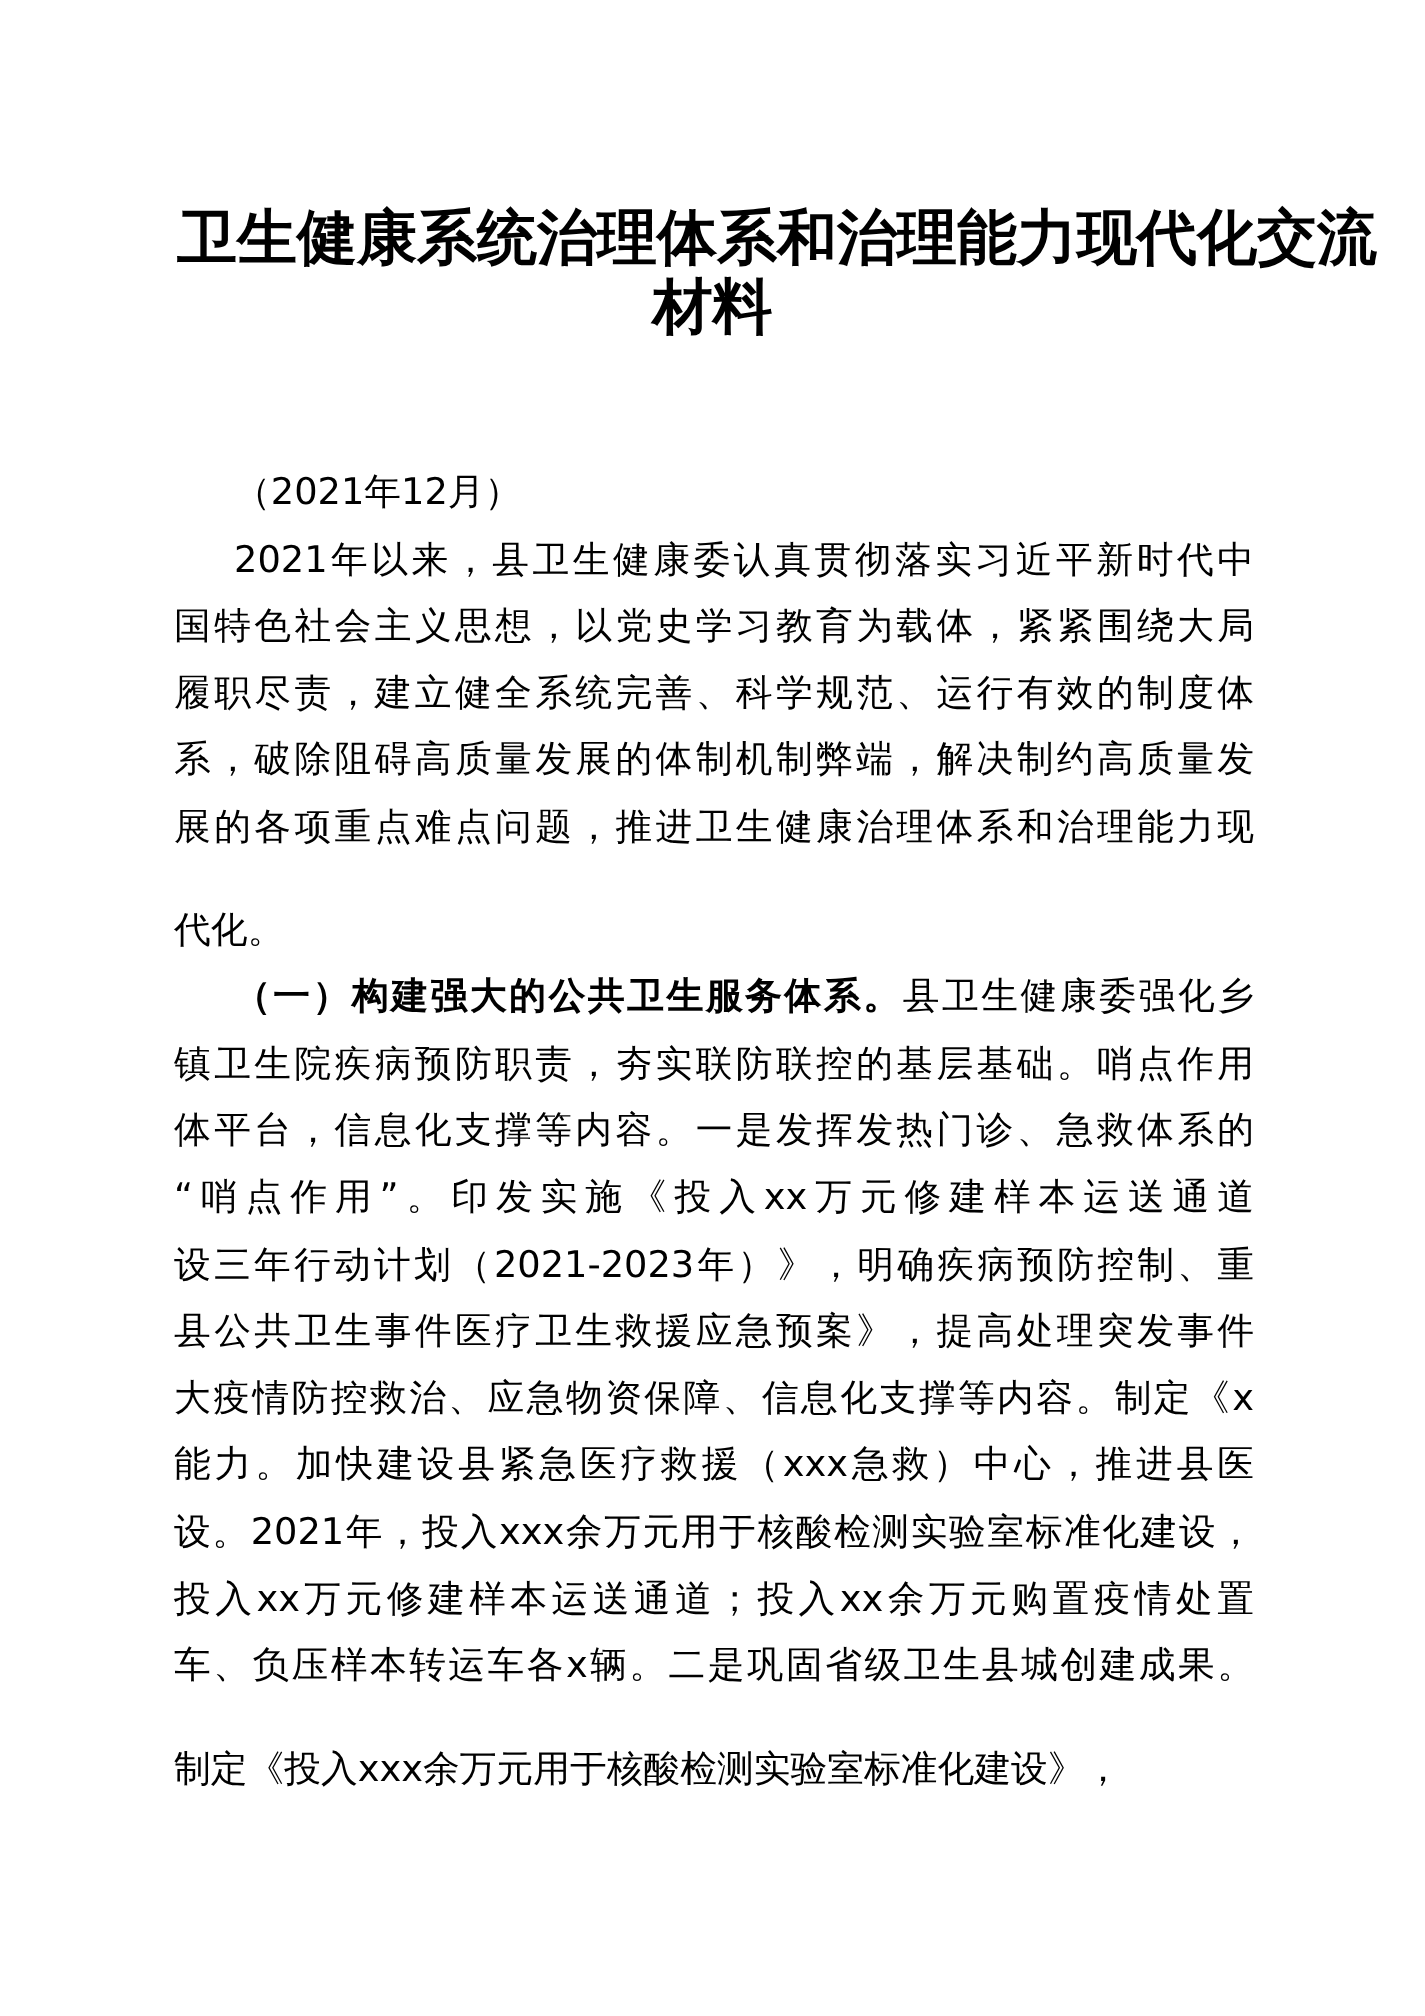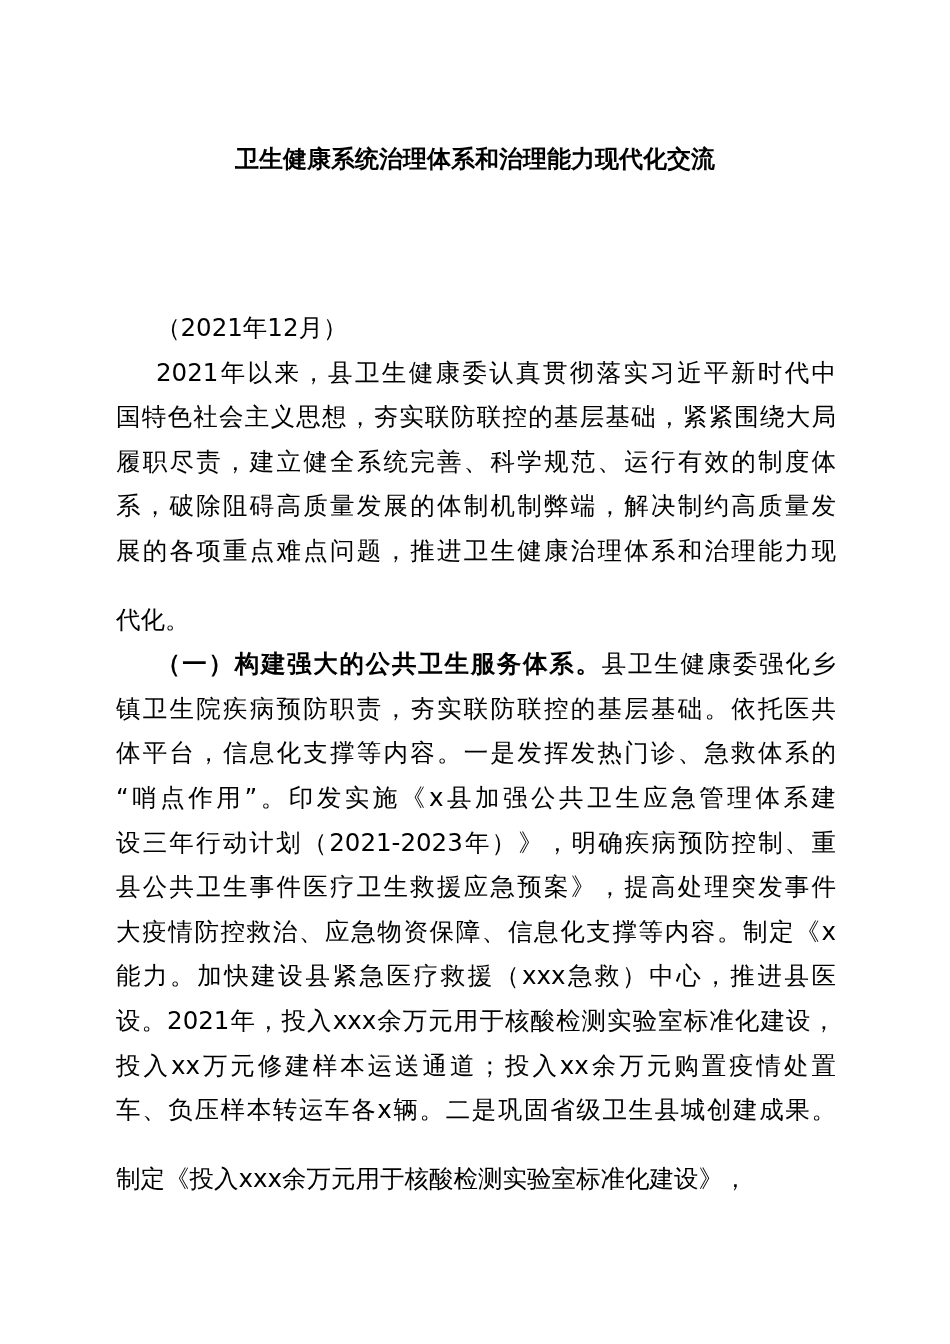--- a/index.html
+++ b/index.html
@@ -24,21 +24,21 @@
       background: #ffffff;
     }
     .title {
       position: absolute;
       left: 118px;
       top: 136px;
       width: 714px;
       text-align: center;
       font-family: "DejaVu Serif", "Liberation Serif", serif;
       font-weight: bold;
-      font-size: 24px;
+      font-size: 40px;
       line-height: 46px;
       letter-spacing: 0px;
     }
     .title-line {
       display: block;
       white-space: nowrap;
     }
     .body {
       position: absolute;
       left: 116px;
@@ -67,39 +67,40 @@
       font-weight: bold;
     }
   </style>
 </head>
 <body>
 
 <div class="page">
 
   <div class="title">
     <span class="title-line">卫生健康系统治理体系和治理能力现代化交流</span>
+    <span class="title-line">材料</span>
   </div>
 
   <div class="body">
     <span class="line last indent">（2021年12月）</span>
 
     <div>
       <span class="line indent">2021年以来，县卫生健康委认真贯彻落实习近平新时代中</span>
-      <span class="line">国特色社会主义思想，夯实联防联控的基层基础，紧紧围绕大局</span>
+      <span class="line">国特色社会主义思想，以党史学习教育为载体，紧紧围绕大局</span>
       <span class="line">履职尽责，建立健全系统完善、科学规范、运行有效的制度体</span>
       <span class="line">系，破除阻碍高质量发展的体制机制弊端，解决制约高质量发</span>
       <span class="line">展的各项重点难点问题，推进卫生健康治理体系和治理能力现</span>
       <span class="line last">代化。</span>
     </div>
 
     <div>
       <span class="line indent"><span class="bold-run">（一）构建强大的公共卫生服务体系。</span><span>县卫生健康委强化乡</span></span>
-      <span class="line">镇卫生院疾病预防职责，夯实联防联控的基层基础。依托医共</span>
+      <span class="line">镇卫生院疾病预防职责，夯实联防联控的基层基础。哨点作用</span>
       <span class="line">体平台，信息化支撑等内容。一是发挥发热门诊、急救体系的</span>
-      <span class="line">“哨点作用”。印发实施《x县加强公共卫生应急管理体系建</span>
+      <span class="line">“哨点作用”。印发实施《投入xx万元修建样本运送通道</span>
       <span class="line">设三年行动计划（2021-2023年）》，明确疾病预防控制、重</span>
       <span class="line">县公共卫生事件医疗卫生救援应急预案》，提高处理突发事件</span>
       <span class="line">大疫情防控救治、应急物资保障、信息化支撑等内容。制定《x</span>
       <span class="line">能力。加快建设县紧急医疗救援（xxx急救）中心，推进县医</span>
       <span class="line">设。2021年，投入xxx余万元用于核酸检测实验室标准化建设，</span>
       <span class="line">投入xx万元修建样本运送通道；投入xx余万元购置疫情处置</span>
       <span class="line">车、负压样本转运车各x辆。二是巩固省级卫生县城创建成果。</span>
       <span class="line last">制定《投入xxx余万元用于核酸检测实验室标准化建设》，</span>
     </div>
   </div>

